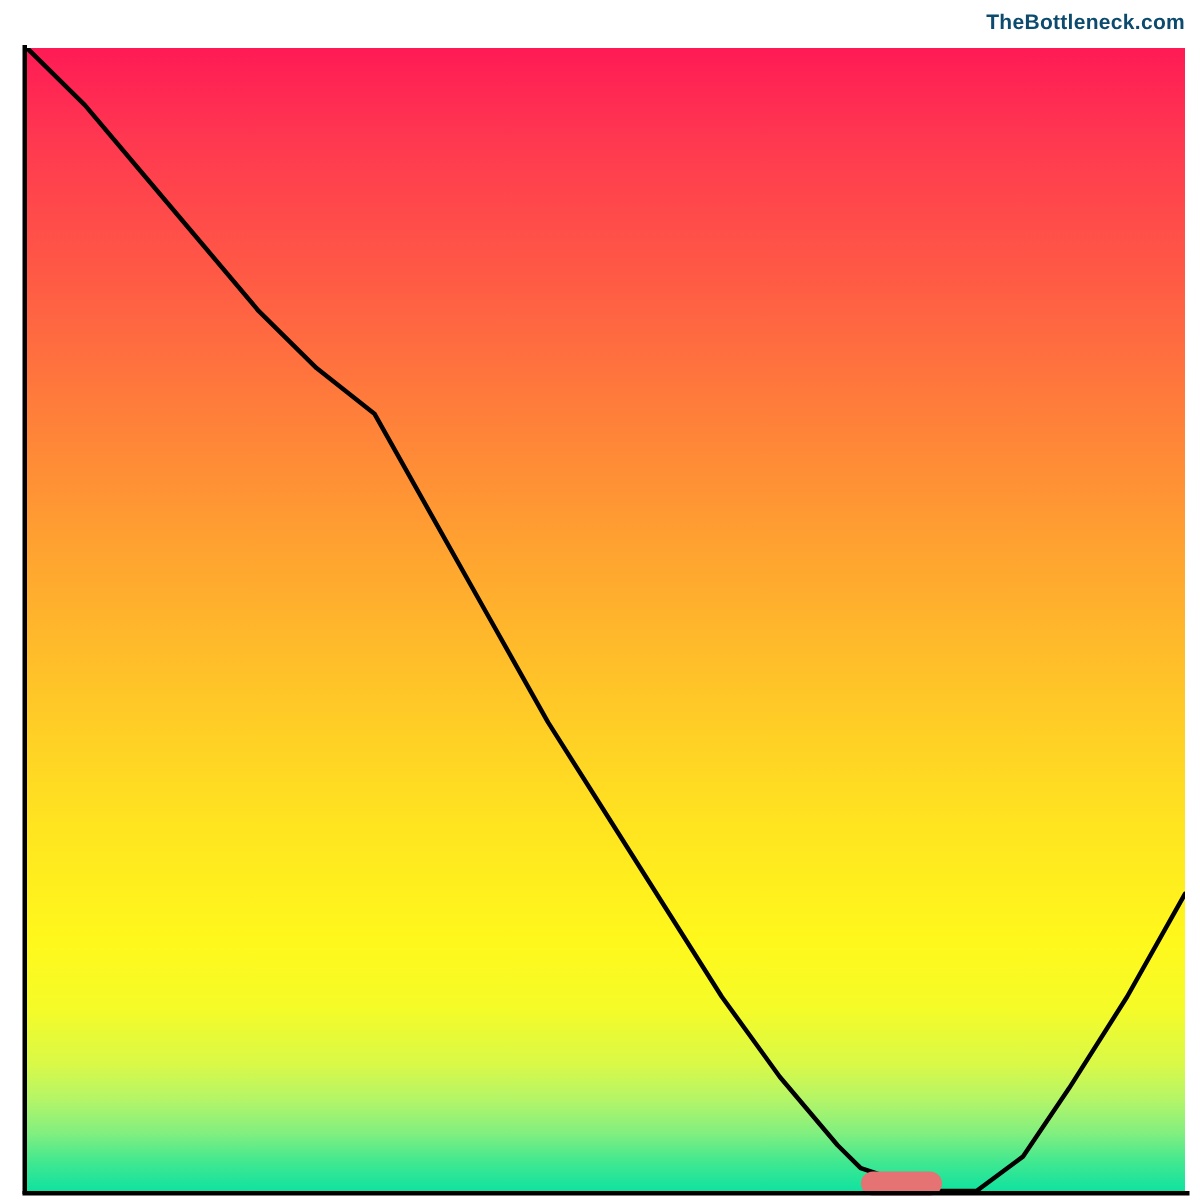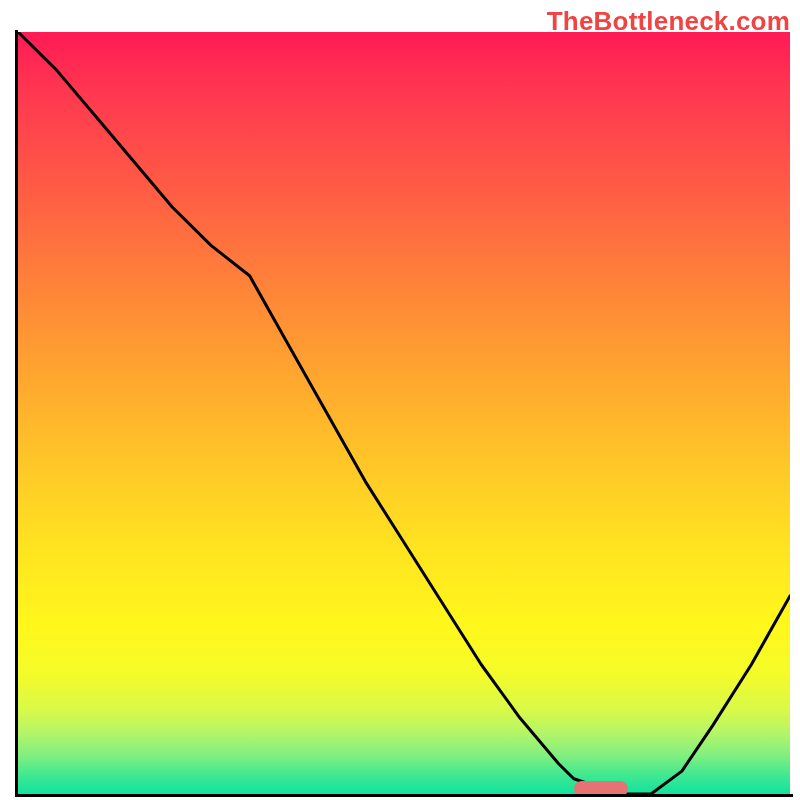--- a/index.html
+++ b/index.html
@@ -46,23 +46,23 @@
     top: 794px;
     width: 778px;
     height: 3px;
     background: #000;
   }
   .watermark {
     position: absolute;
     top: 6px;
     right: 10px;
     font-family: Arial, Helvetica, sans-serif;
-    font-size: 26px;
+    font-size: 14px;
     font-weight: bold;
-    color: #ef4444;
+    color: #0c4a6e;
     letter-spacing: 0.2px;
   }
   .curve-svg {
     position: absolute;
     left: 18px;
     top: 32px;
     width: 772px;
     height: 762px;
   }
   .marker {

